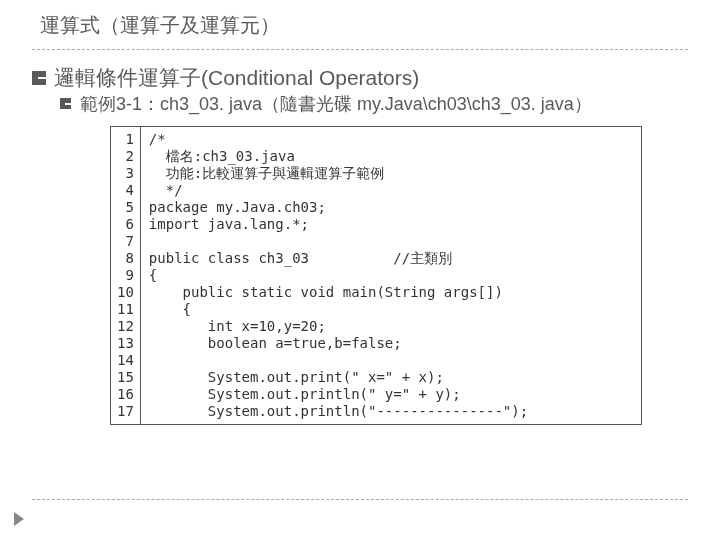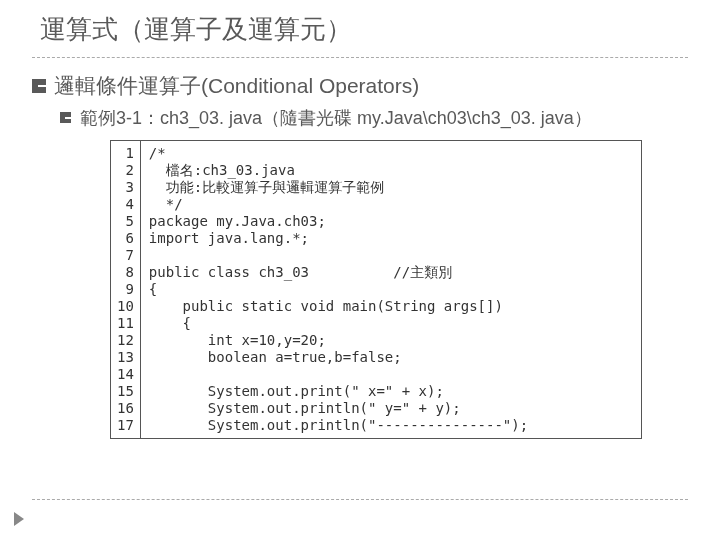--- a/index.html
+++ b/index.html
@@ -7,36 +7,35 @@
     padding: 0;
     width: 720px;
     height: 540px;
     background: #ffffff;
     font-family: "Microsoft JhengHei", Arial, sans-serif;
     color: #595959;
     position: relative;
     overflow: hidden;
   }
   .title {
-    font-size: 26px;
+    font-size: 20px;
     padding: 12px 0 10px 40px;
   }
   .rule {
     border: none;
     border-top: 1px dashed #aaa;
     margin: 0 32px;
   }
   .content {
     padding: 14px 32px 0 32px;
   }
   .h1 {
     font-size: 21px;
     padding-left: 22px;
     position: relative;
-    margin-bottom: 6px;
   }
   .h1::before {
     content: "";
     position: absolute;
     left: 0;
     top: 7px;
     width: 14px;
     height: 14px;
     background: #595959;
   }

